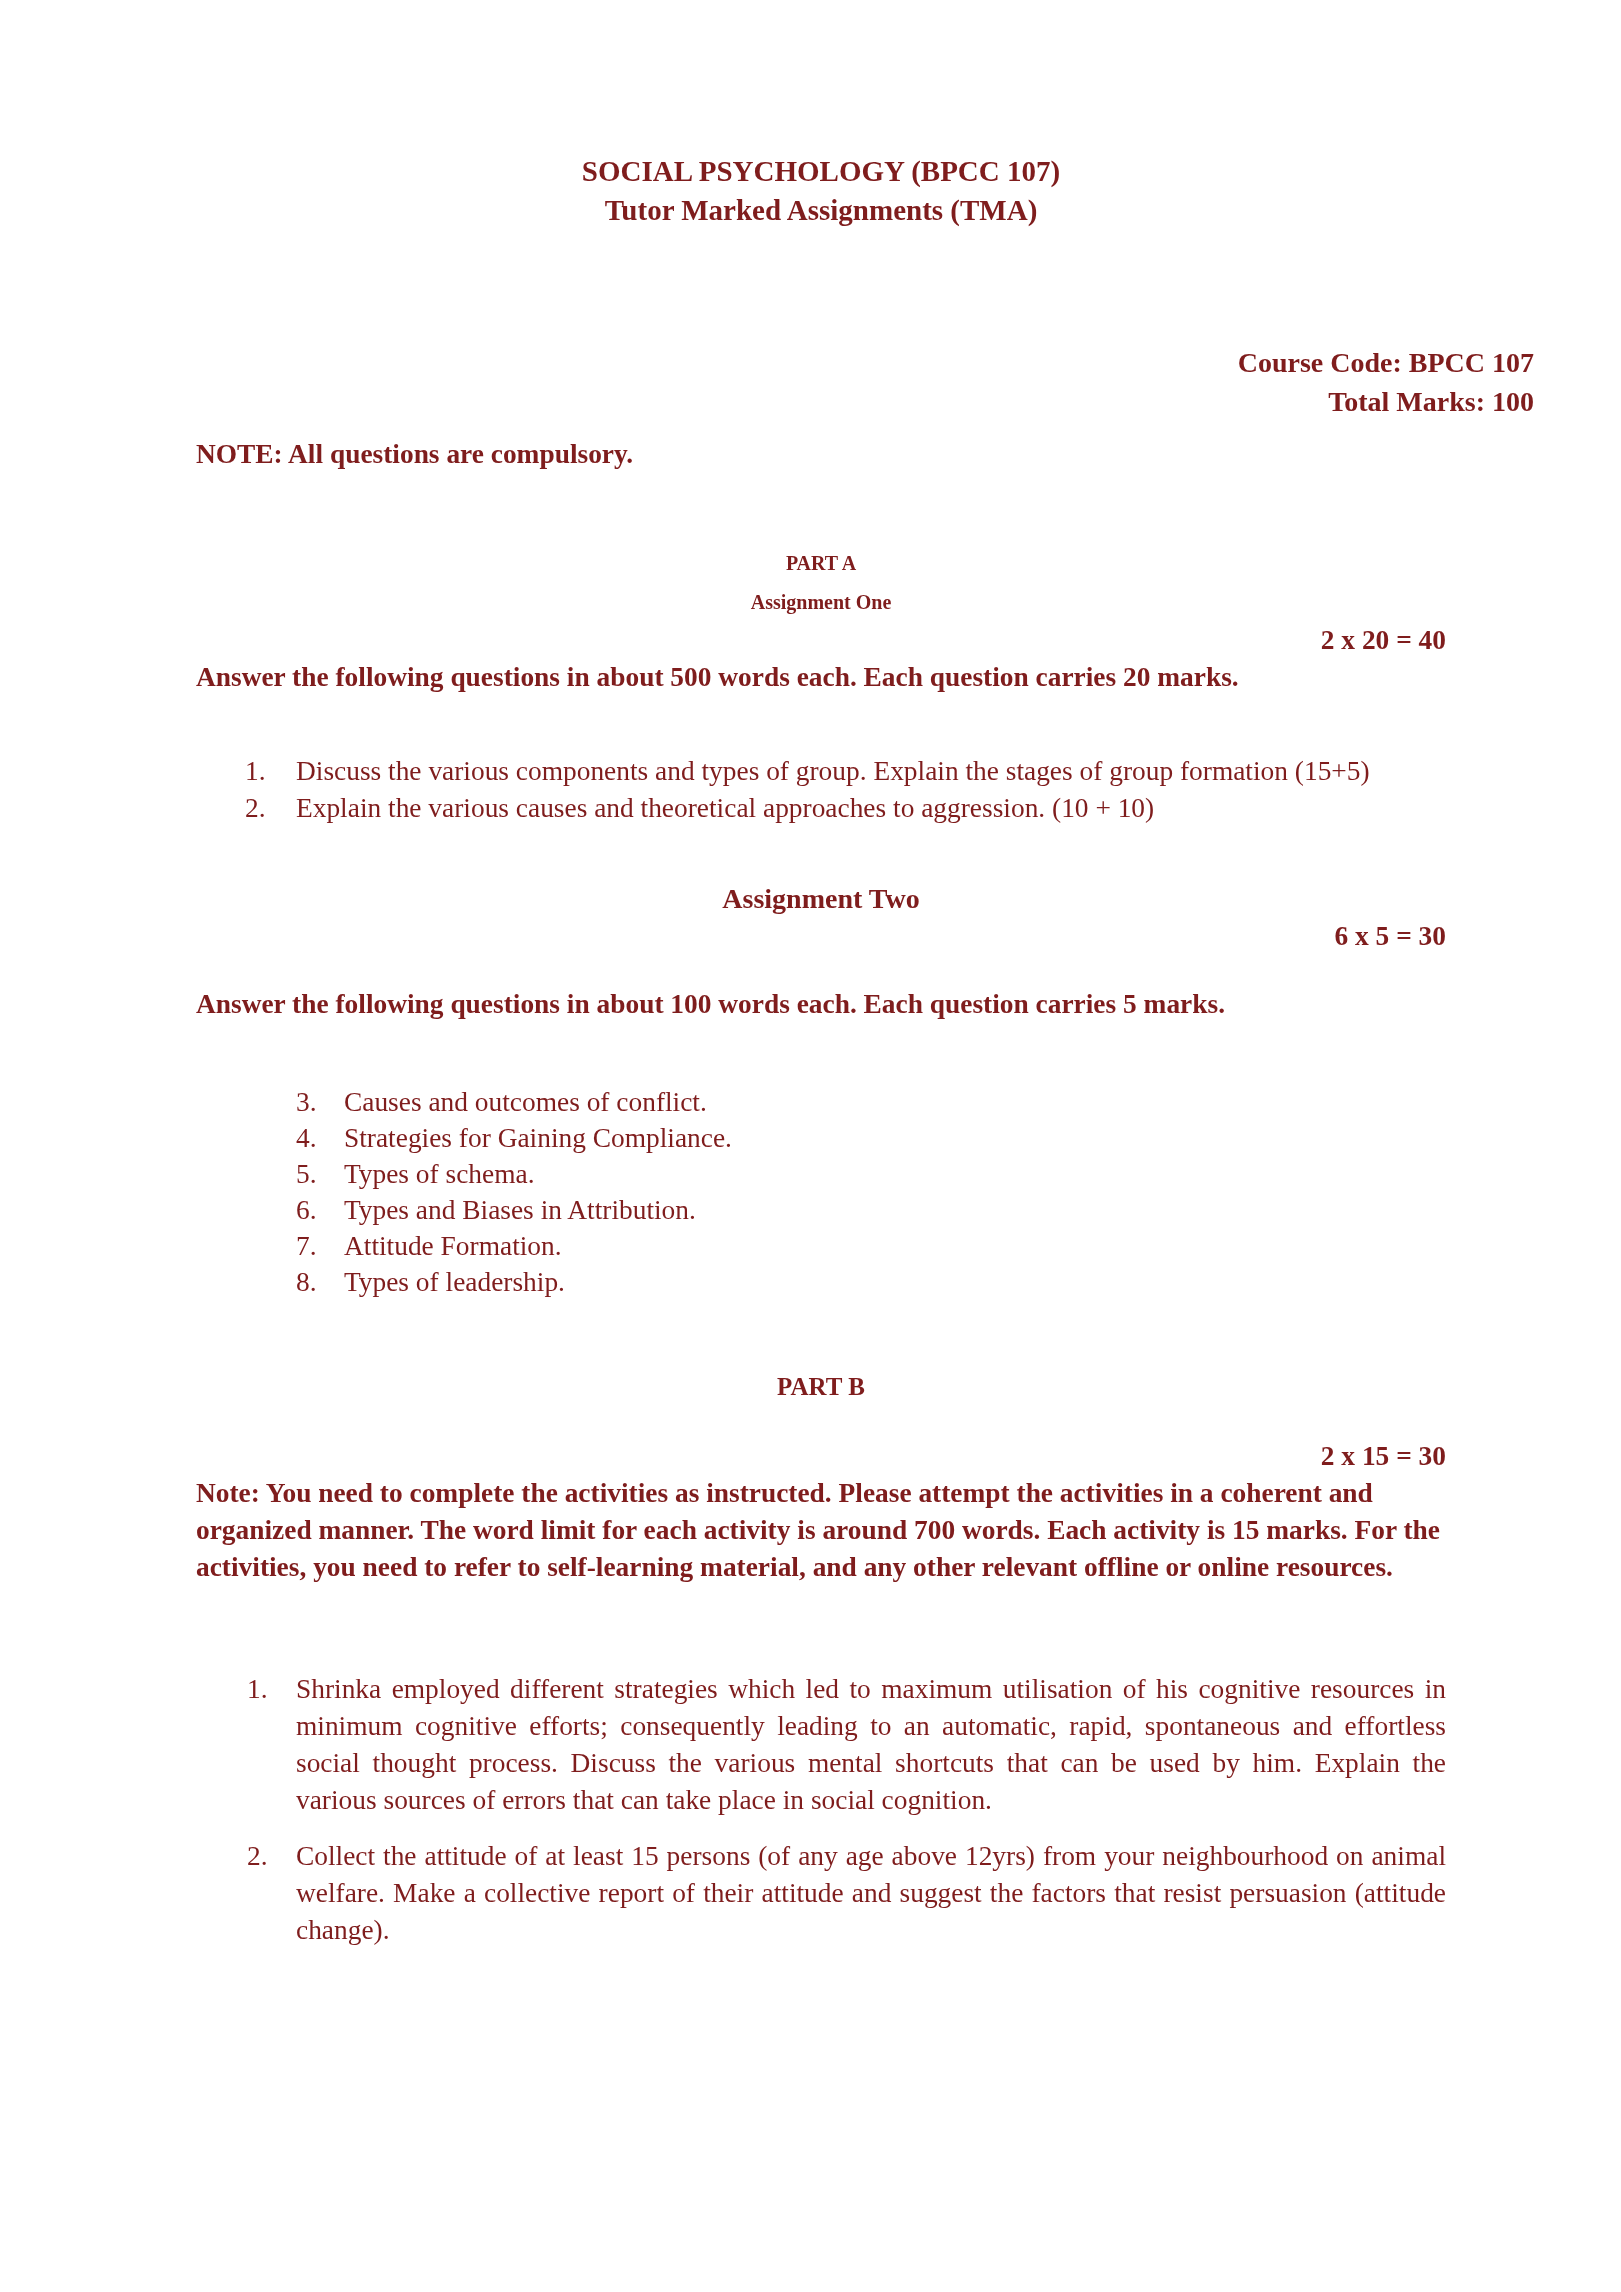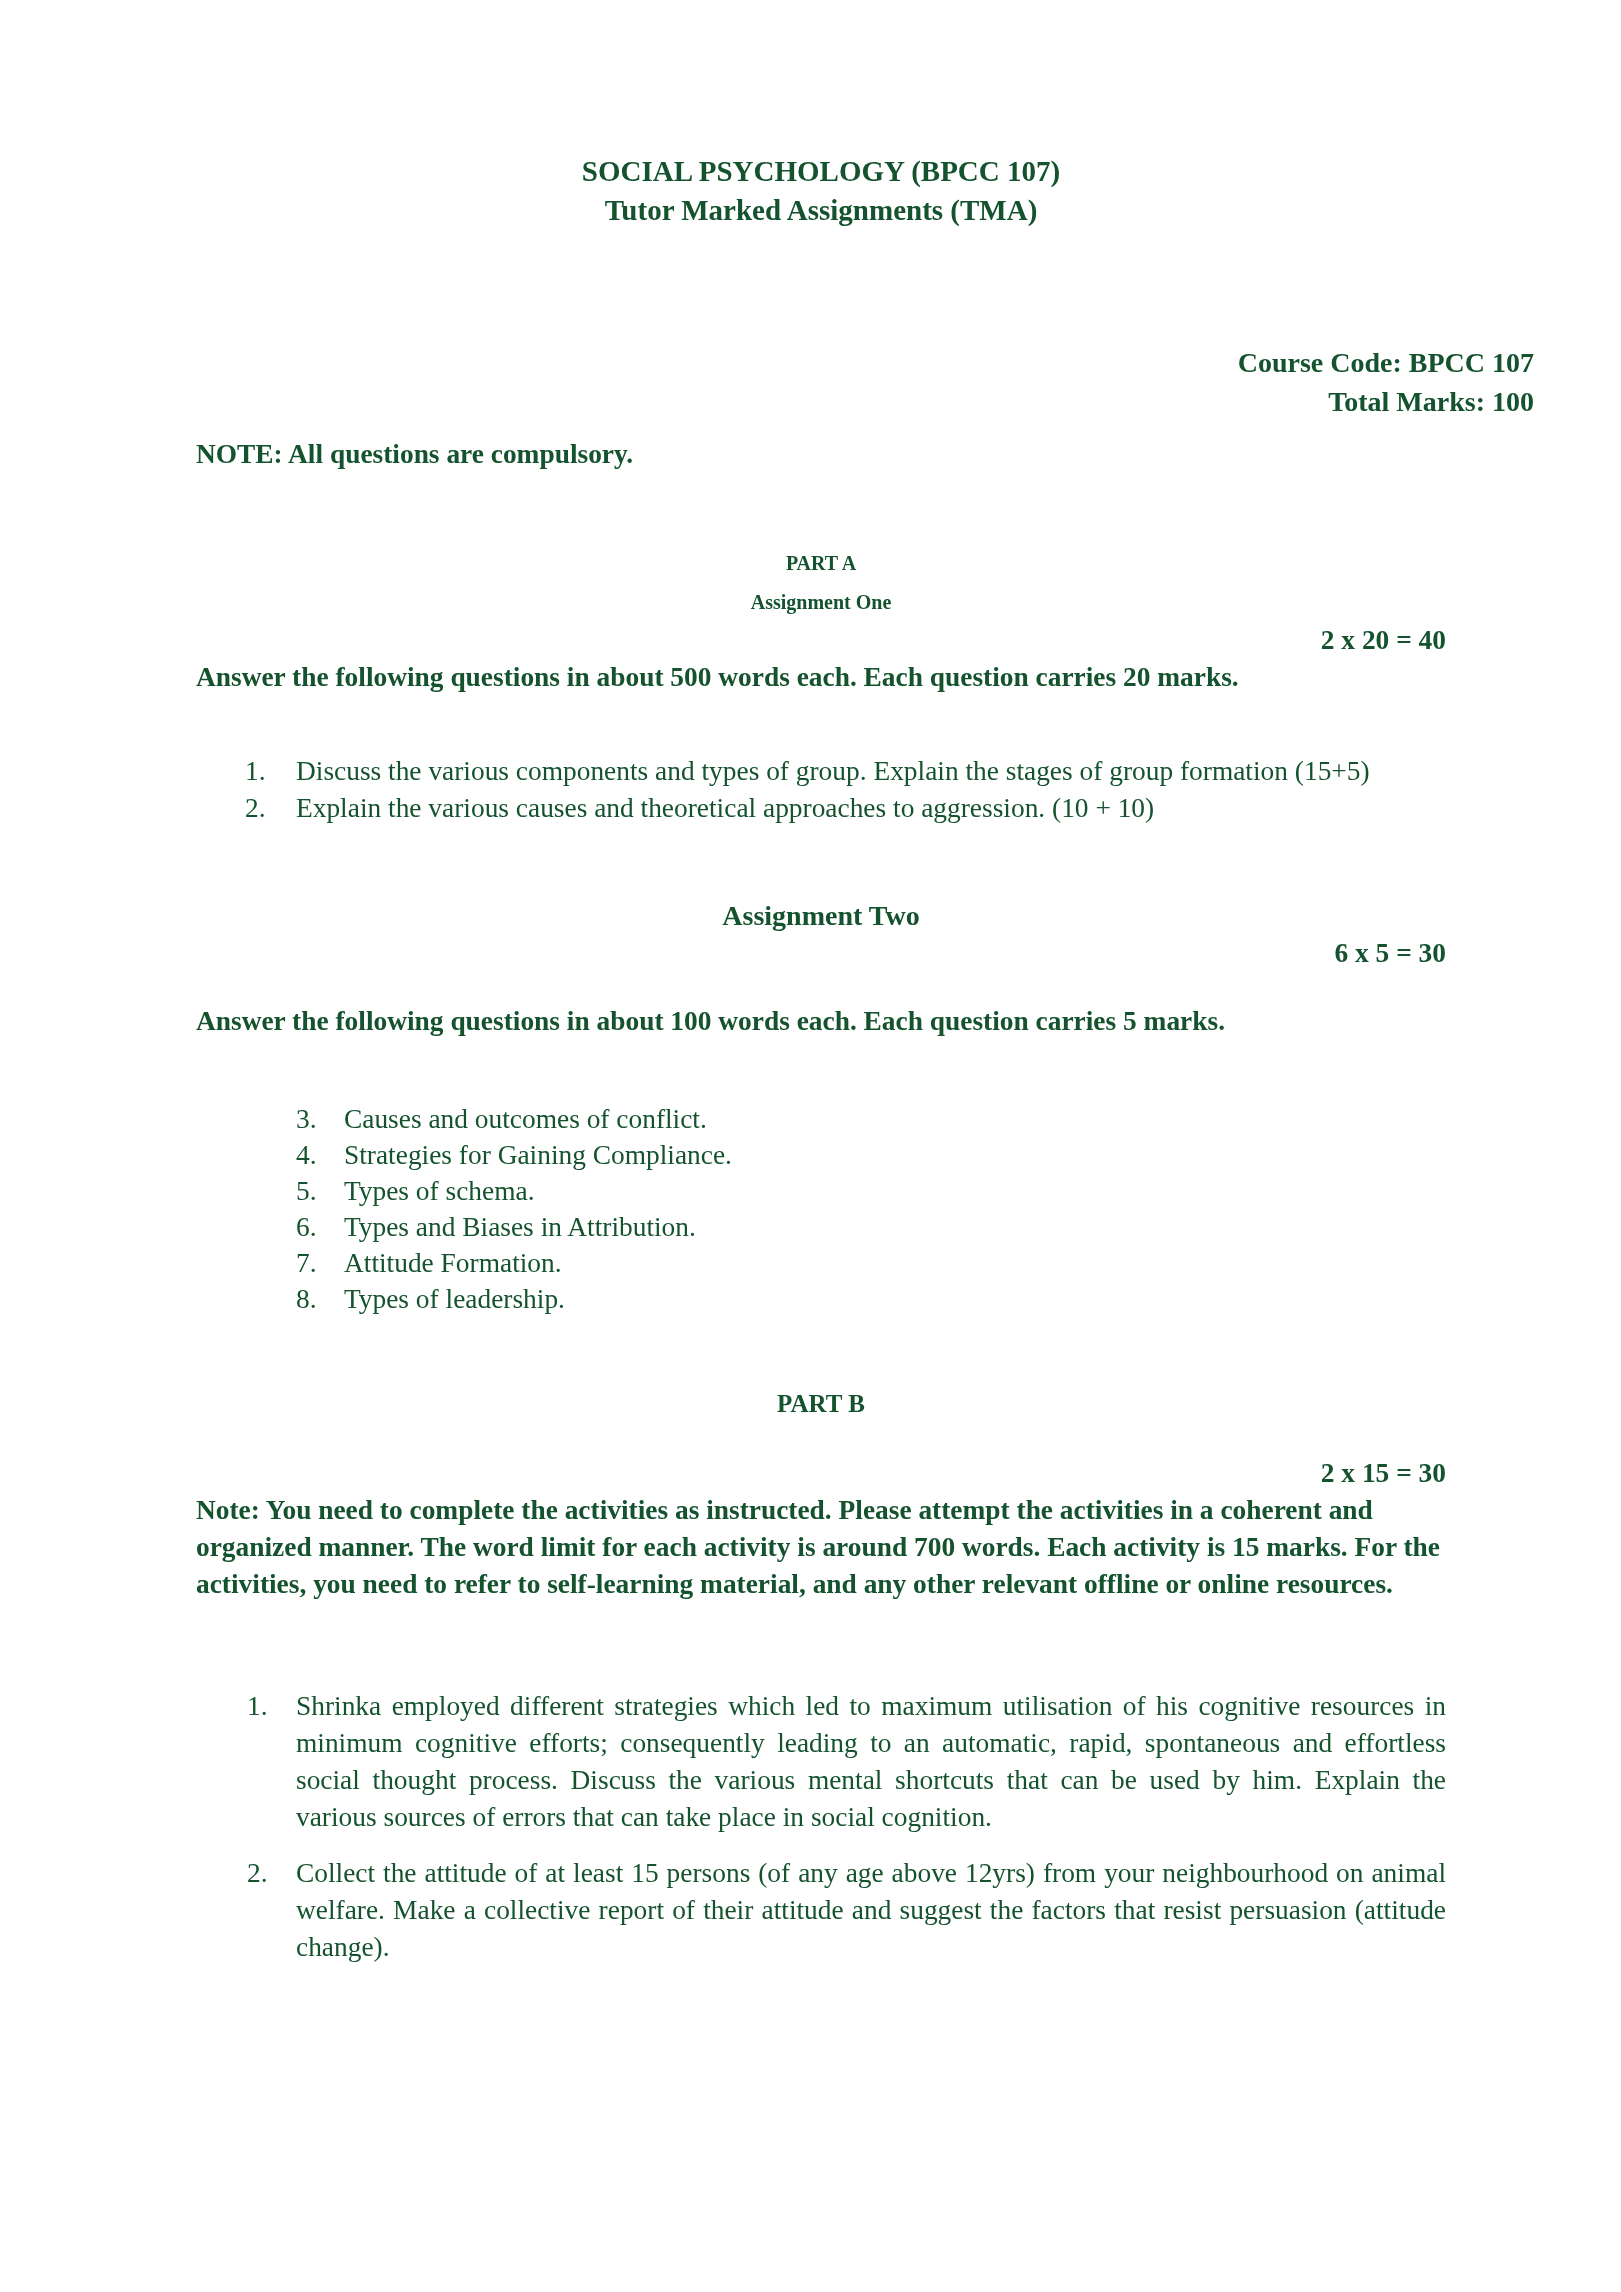--- a/index.html
+++ b/index.html
@@ -1,21 +1,21 @@
 <!DOCTYPE html>
 <html><head>
 <meta charset="utf-8">
 <style>
   html, body { margin: 0; padding: 0; background: #ffffff; }
   .page {
     position: relative;
     width: 1621px;
     height: 2293px;
     background: #ffffff;
-    color: #14532d;
+    color: #7f1d1d;
     font-family: "Liberation Serif", "DejaVu Serif", serif;
     overflow: hidden;
   }
   .doc {
     box-sizing: border-box;
     margin-left: 196px;
     width: 1338px;           
     padding-top: 152px;
     font-size: 27.4px;
     line-height: 37px;
@@ -26,21 +26,21 @@
   .right { text-align: right; }
   .title-block { font-size: 29px; line-height: 39px; }
   .course-info { margin-top: 113px; font-size: 28px; line-height: 39px; text-align: right; }
   .note-line { margin-top: 14.7px; }
   .part-head { margin-top: 71px; font-size: 20px; line-height: 39px; }
   .marks { line-height: 37px; }
   .q-list { margin-top: 57px; }
   .qrow { display: flex; line-height: 37px; white-space: nowrap; }
   .qrow .qnum { flex: 0 0 51px; padding-left: 49px; box-sizing: content-box; }
   .qrow .qtext { flex: 1 1 auto; }
-  .a2-head { margin-top: 69px; font-size: 28px; line-height: 39px; }
+  .a2-head { margin-top: 52px; font-size: 28px; line-height: 39px; }
   .instr2 { margin-top: 31px; }
   .q-list2 { margin-top: 61px; }
   .qrow2 { display: flex; line-height: 36px; white-space: nowrap; }
   .qrow2 .qnum { flex: 0 0 48px; padding-left: 100px; box-sizing: content-box; }
   .partb-head { margin-top: 67px; font-size: 25px; line-height: 39px; }
   .marks-b { margin-top: 32px; }
   .noteb { line-height: 37px; }
   .act-list { margin-top: 85px; }
   .actrow { display: flex; line-height: 37px; }
   .actrow .qnum { flex: 0 0 49px; padding-left: 51px; box-sizing: content-box; }

